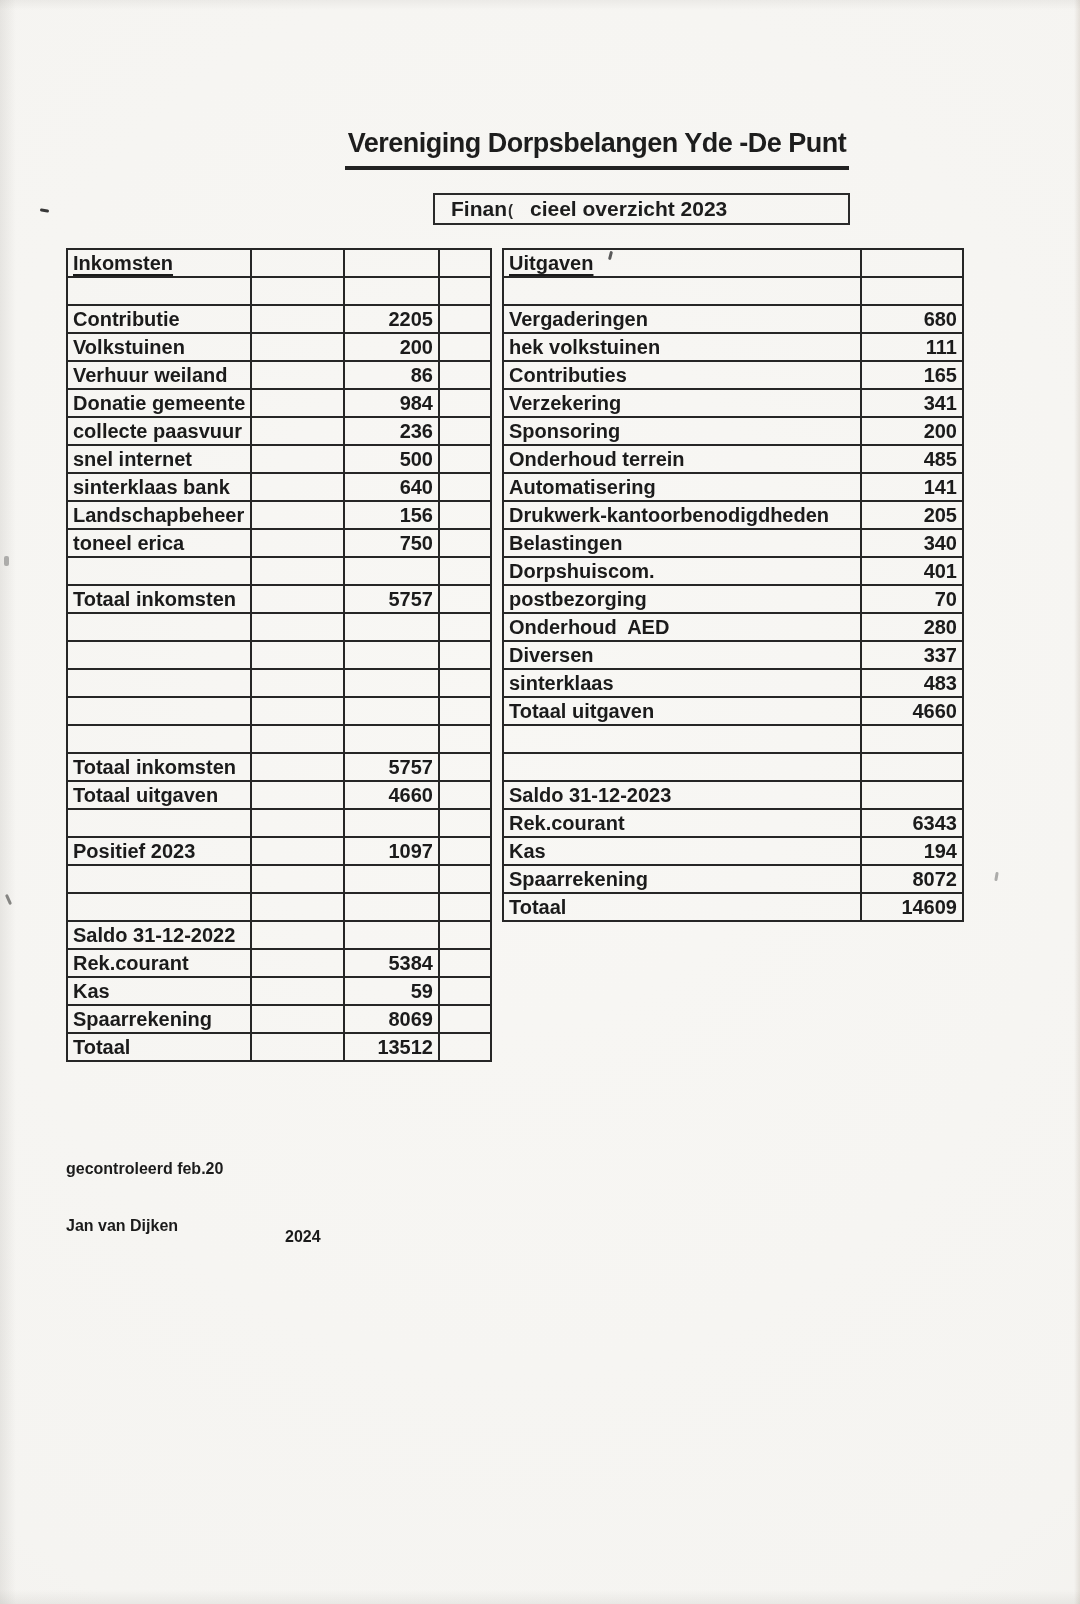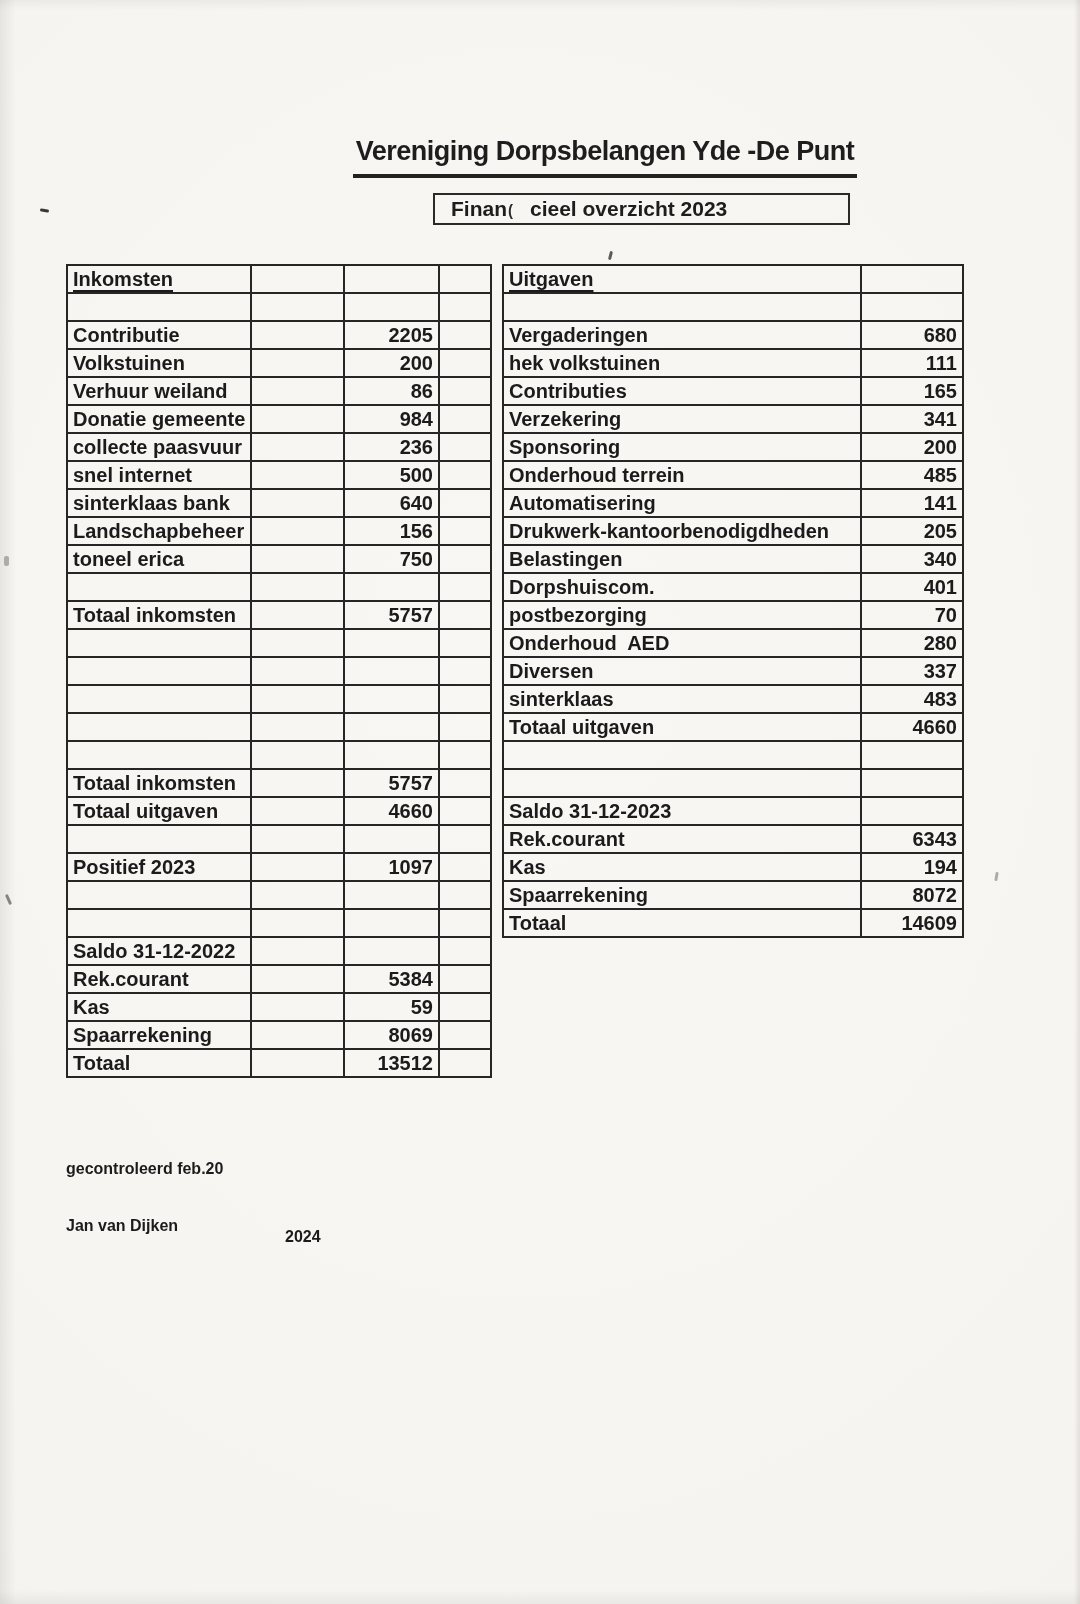--- a/index.html
+++ b/index.html
@@ -7,34 +7,34 @@
   .page{
     position:relative;width:1080px;height:1604px;overflow:hidden;color:#1d1d1d;
     background:
       linear-gradient(90deg, rgba(90,85,78,0.10) 0px, rgba(246,245,242,0) 16px),
       linear-gradient(270deg, rgba(120,95,70,0.14) 0px, rgba(246,245,242,0) 6px),
       linear-gradient(180deg, rgba(110,105,98,0.08) 0px, rgba(246,245,242,0) 10px),
       linear-gradient(0deg, rgba(110,105,98,0.09) 0px, rgba(246,245,242,0) 14px),
       radial-gradient(130% 105% at 48% 42%, #f8f7f4 0%, #f5f4f1 62%, #eeecE8 100%);
   }
   .title{
-    position:absolute;left:341px;top:124px;width:504px;margin:12px;
+    position:absolute;left:341px;top:124px;width:504px;margin:4px;
     text-align:center;font-size:27px;font-weight:700;letter-spacing:-0.5px;
     padding-bottom:7px;border-bottom:4px solid #222;
   }
   .subtitle-box{
     position:absolute;left:433px;top:193px;width:417px;height:32px;
     border:2.5px solid #2a2a2a;box-sizing:border-box;
     display:flex;align-items:center;padding-left:16px;
     font-size:21px;font-weight:700;
   }
   .subtitle-mark{font-size:15px;font-weight:700;color:#2a2a2a;margin:1px 2px 0 1px;transform:scaleY(1.1);}
   .subtitle-part2{margin-left:15px;}
   .tables{position:absolute;left:66px;top:248px;}
-  table{border-collapse:collapse;table-layout:fixed;position:absolute;top:16px;padding-left:8px;}
+  table{border-collapse:collapse;table-layout:fixed;position:absolute;top:0;padding-left:8px;}
   td{
     border:2px solid #262626;height:26px;box-sizing:content-box;
     padding:0 5px;overflow:hidden;white-space:pre;
     font-size:20px;font-weight:700;line-height:1;color:#1b1b1b;
   }
   .t-left{left:0;width:372px;}
   .t-narrow{left:372px;width:52px;}
   .t-right{left:424px;width:460px;margin-left:12px;}
   td.l{text-align:left;}
   td.v{text-align:right;}

